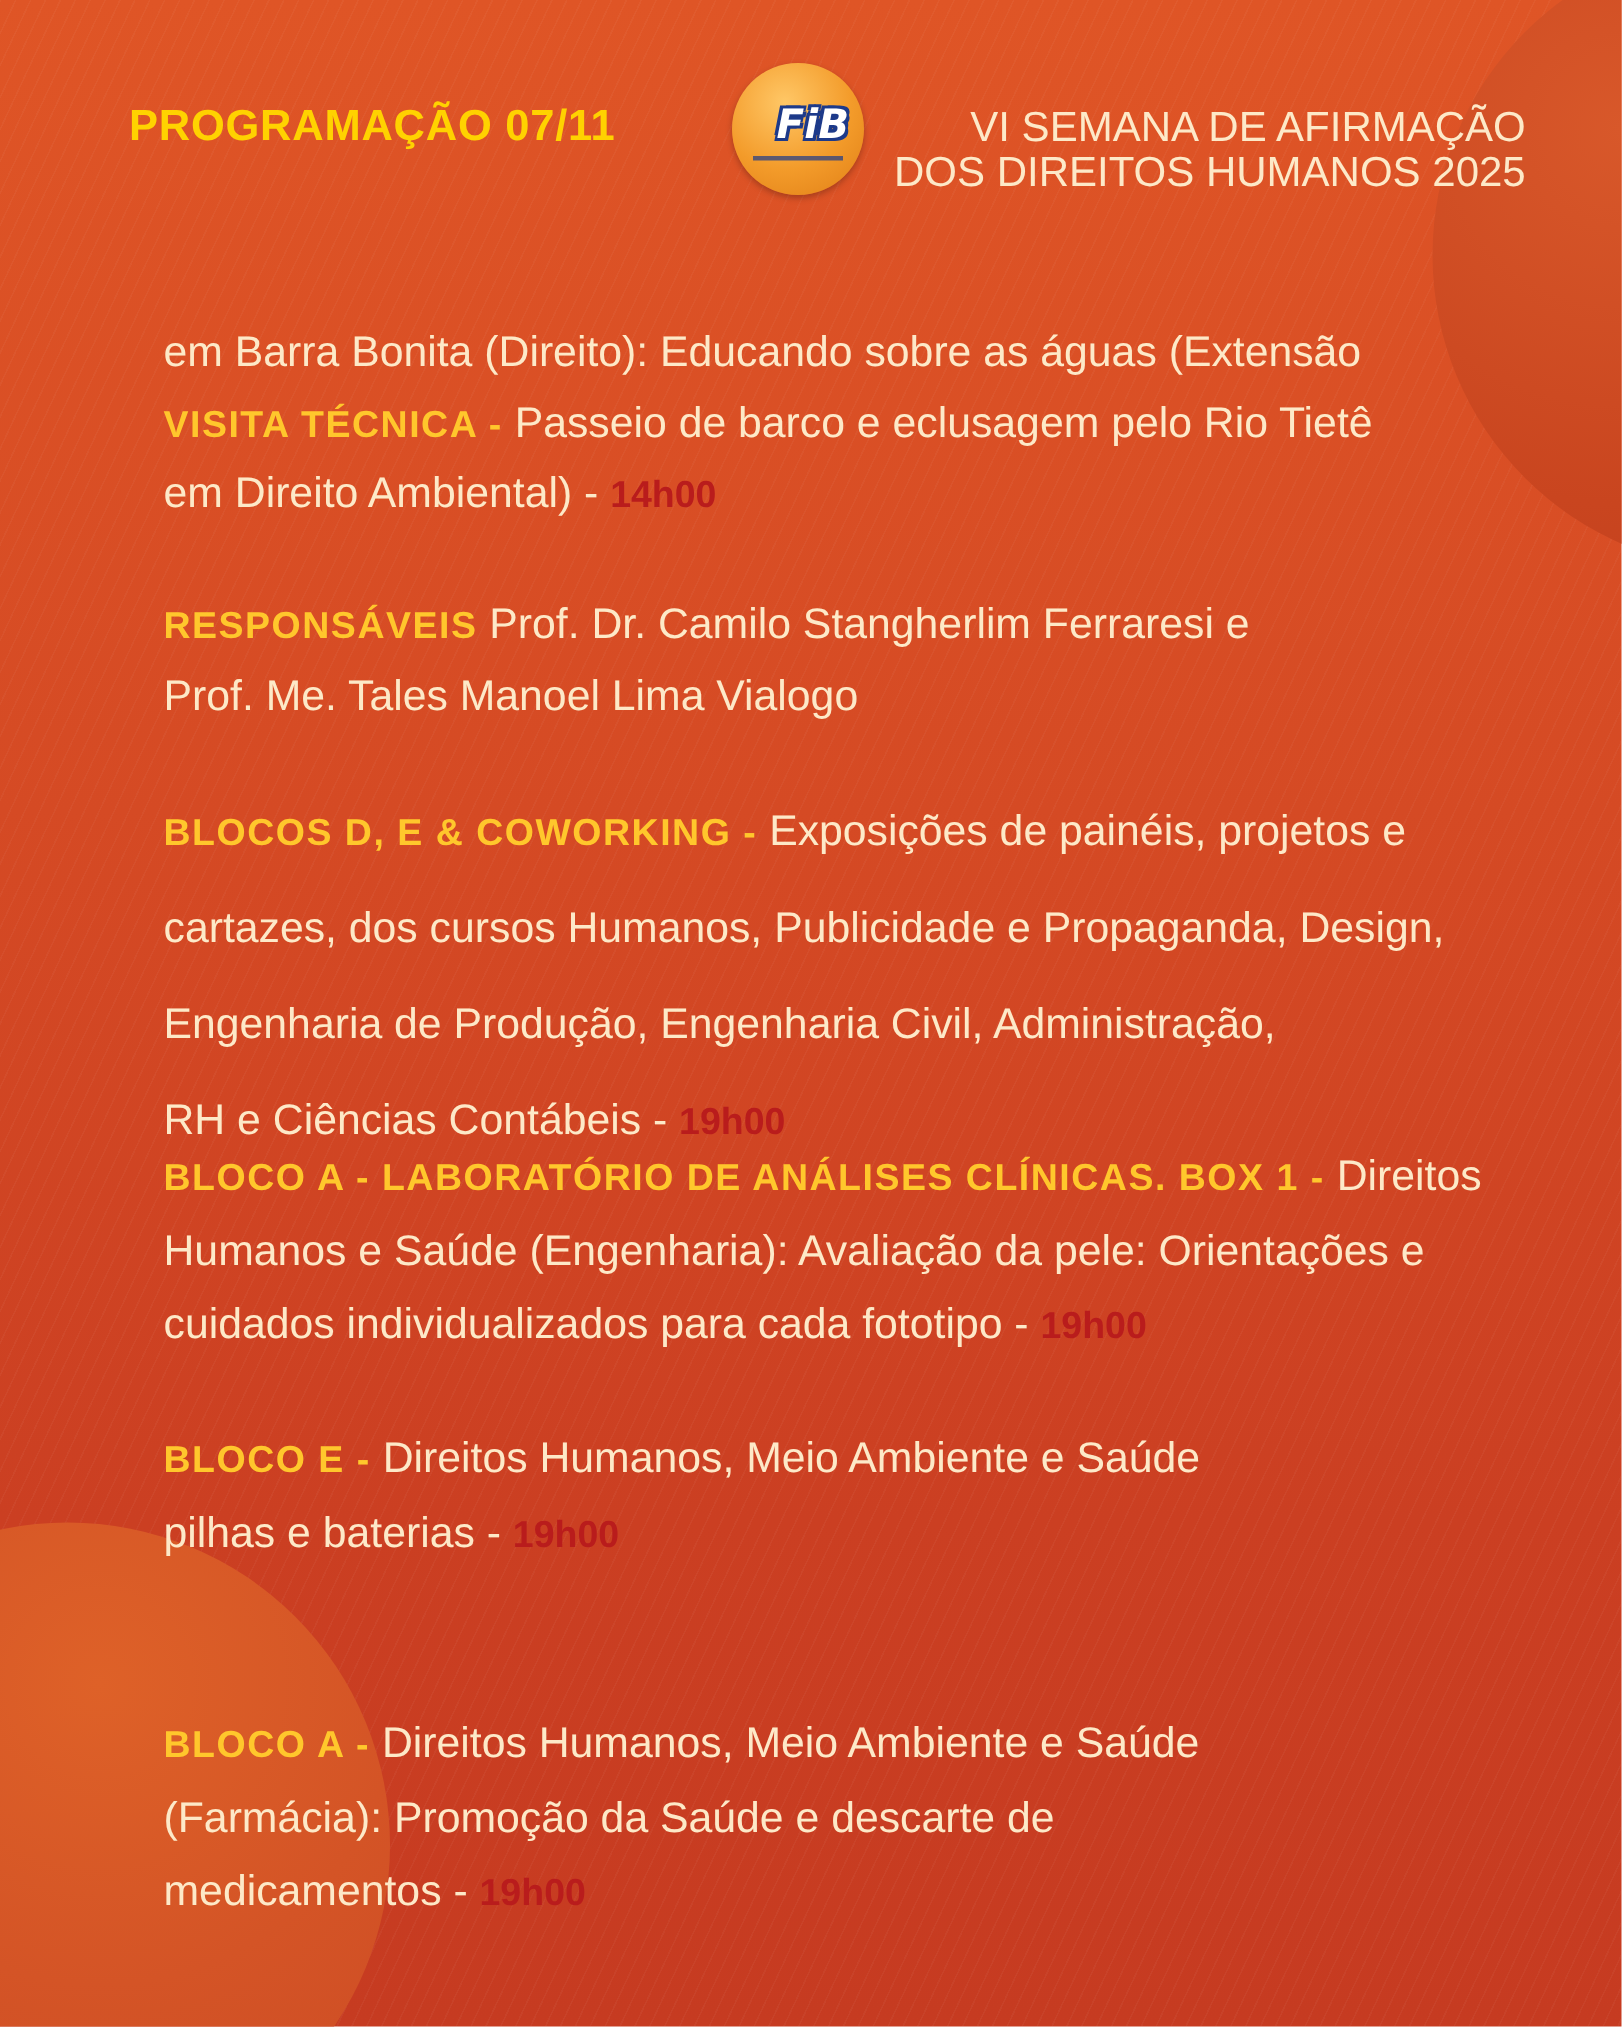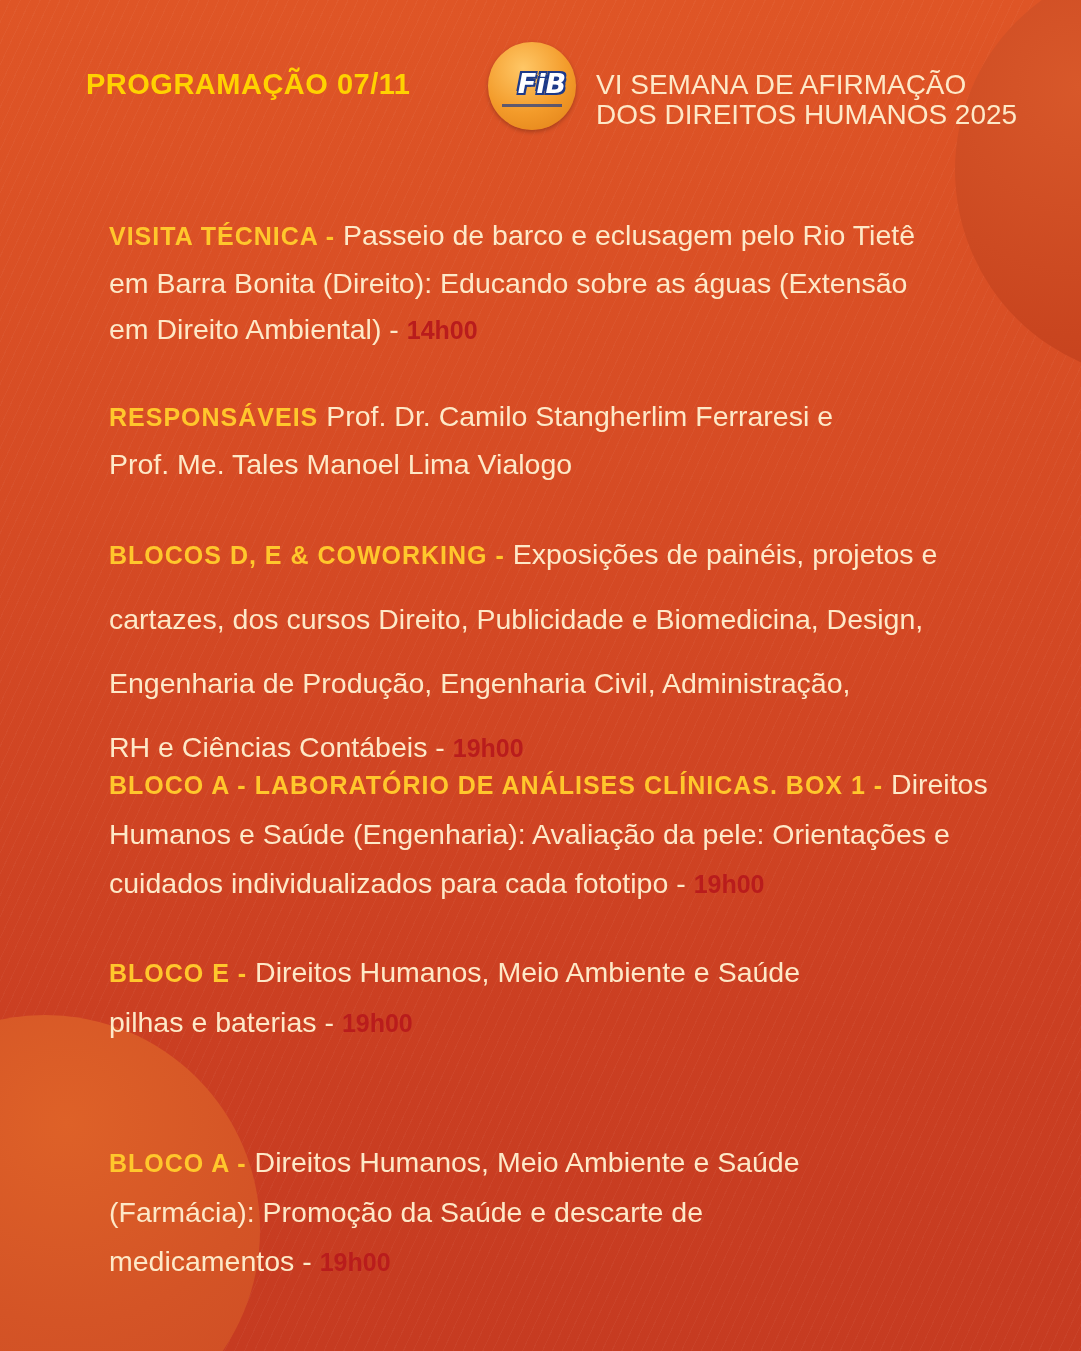--- a/index.html
+++ b/index.html
@@ -35,21 +35,21 @@
     position: absolute; left: 8px; top: 26px; width: 70px; text-align: right;
     color: #fff; font-weight: bold; font-style: italic; font-size: 27px;
     font-family: "DejaVu Sans", sans-serif;
     text-shadow: -2px -2px 0 #1d3a8a, 2px -2px 0 #1d3a8a, -2px 2px 0 #1d3a8a, 2px 2px 0 #1d3a8a;
   }
   .logo-sub {
     position: absolute; left: 14px; top: 62px; width: 60px; height: 3px; background: #1d3a8a; opacity: .7;
   }
   .semana {
     position: absolute; left: 596px; top: 30px;
-    color: #fde9c8; font-size: 28px; line-height: 30px;
+    color: #fde9c8; font-size: 28px; line-height: 30px; text-align: right;
   }
   .content { position: absolute; left: 109px; top: 212px; width: 940px; }
   .block { color: #fde9c8; font-size: 28.5px; line-height: 46.5px; }
   .lbl { color: #ffc72c; font-weight: bold; font-size: 25px; letter-spacing: 1px; }
   .time { font-weight: bold; font-size: 25px; color: #b91c1c; } 
   .block { position: absolute; left: 0; }
 </style>
 </head>
 <body>
 
@@ -65,33 +65,33 @@
   </div>
   <div class="semana">
     <div>VI SEMANA DE AFIRMAÇÃO</div>
     <div>DOS DIREITOS HUMANOS 2025</div>
   </div>
 </div>
 
 <div class="content">
 
   <div class="block" style="top:0">
+    <div>em Barra Bonita (Direito): Educando sobre as águas (Extensão</div>
     <div><span class="lbl">VISITA TÉCNICA -</span> <span>Passeio de barco e eclusagem pelo Rio Tietê</span></div>
-    <div>em Barra Bonita (Direito): Educando sobre as águas (Extensão</div>
     <div><span>em Direito Ambiental) -</span> <span class="time">14h00</span></div>
   </div>
 
   <div class="block" style="top:181px">
     <div><span class="lbl">RESPONSÁVEIS</span> <span>Prof. Dr. Camilo Stangherlim Ferraresi e</span></div>
     <div>Prof. Me. Tales Manoel Lima Vialogo</div>
   </div>
 
   <div class="block" style="top:310px;line-height:64px">
     <div><span class="lbl">BLOCOS D, E  &amp; COWORKING -</span> <span>Exposições de painéis, projetos e</span></div>
-    <div>cartazes, dos cursos Direito, Publicidade e Biomedicina, Design,</div>
+    <div>cartazes, dos cursos Humanos, Publicidade e Propaganda, Design,</div>
     <div>Engenharia de Produção, Engenharia Civil, Administração,</div>
     <div><span>RH e Ciências Contábeis -</span> <span class="time">19h00</span></div>
   </div>
 
   <div class="block" style="top:548px;line-height:49px">
     <div><span class="lbl">BLOCO A - LABORATÓRIO DE ANÁLISES CLÍNICAS. BOX 1 -</span> <span>Direitos</span></div>
     <div>Humanos e Saúde (Engenharia): Avaliação da pele: Orientações e</div>
     <div><span>cuidados individualizados para cada fototipo -</span> <span class="time">19h00</span></div>
   </div>
 

